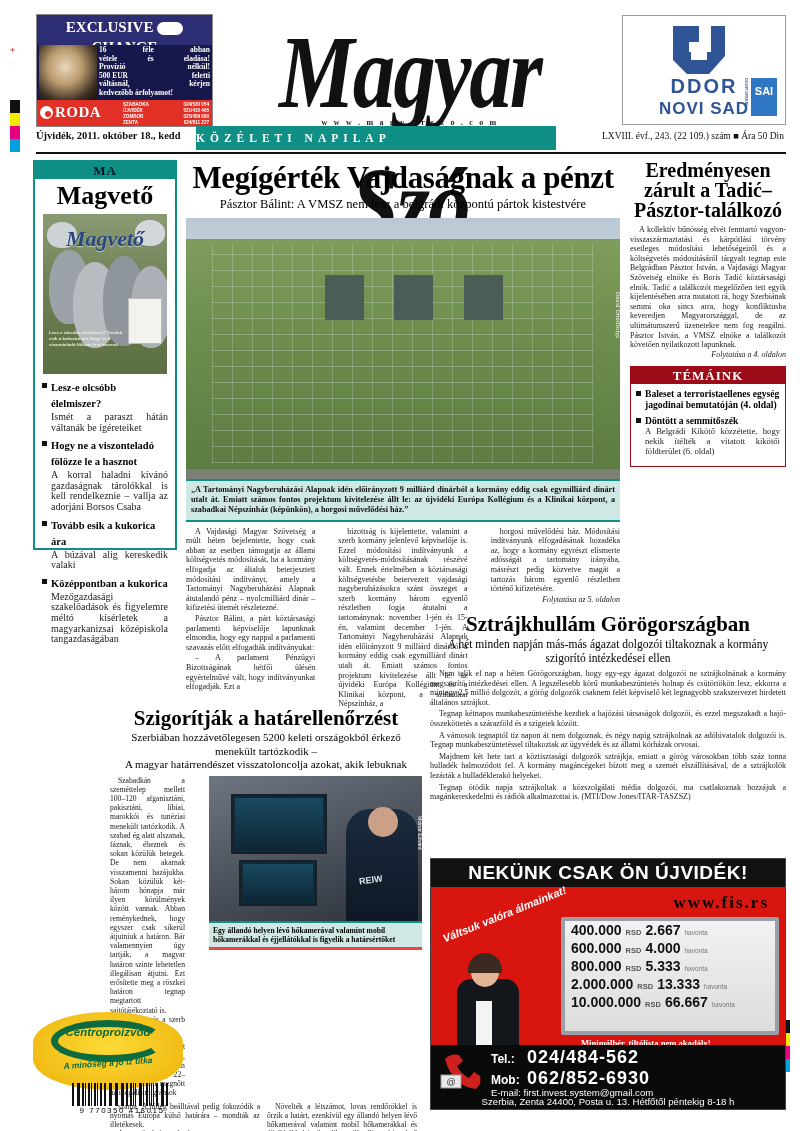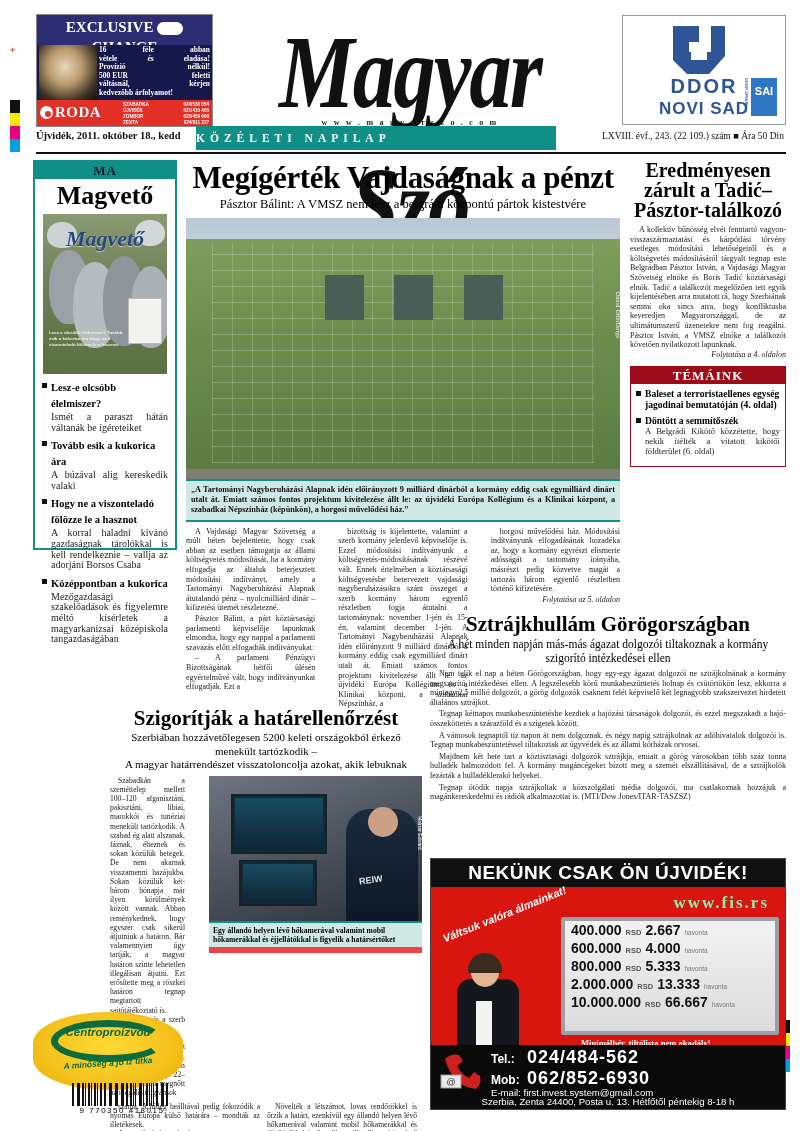--- a/index.html
+++ b/index.html
@@ -175,21 +175,21 @@
   .mon-screen { position:absolute; inset:2px; background:linear-gradient(#1a4a60,#0d2635); }
   .officer { position:absolute; right:4px; bottom:0; width:72px; height:112px;
              background:linear-gradient(#1b2b3f,#0e1724); border-radius:24px 24px 0 0;}
   .off-head { position:absolute; right:24px; bottom:84px; width:30px; height:30px;
               border-radius:50%; background:#caa186; }
   .reiw { position:absolute; right:40px; bottom:36px; color:#dfe3e8; font-size:9px;
           font-weight:bold; font-family:"Liberation Sans",sans-serif; transform:rotate(-8deg);}
   .bd-credit { position:absolute; right:-1px; top:40px; font-size:5.2px; color:#fff;
                writing-mode:vertical-rl; font-family:"Liberation Sans",sans-serif;}
   .bd-caption { width:213px; background:#cfe8e4; border-top:2px solid #0f8f86;
-                border-bottom:6px solid #ef4444; font-size:7.6px; line-height:9.4px;
+                border-bottom:3px solid #ef4444; font-size:7.6px; line-height:9.4px;
                 padding:3px 4px; font-weight:bold; font-family:"Liberation Serif",serif;}
   .bd-bot { display:flex; gap:7px; margin-top:4px; }
   .bd-bcol { width:150px; font-size:7.6px; line-height:9.2px; text-align:justify;
              font-family:"Liberation Serif",serif; color:#1a1a1a;}
   .bd-bcol p { text-indent:8px; }
 
   
   .centro { position:absolute; left:33px; top:1012px; width:150px; height:78px;
             border-radius:50%/40%; background:radial-gradient(ellipse at 50% 45%, #fdd935 0%, #f4c21c 60%, #e8ae00 100%);
             overflow:hidden;}
@@ -207,21 +207,21 @@
                  font-size:8px; letter-spacing:1.5px; font-family:"Liberation Sans",sans-serif;}
 
   
   .fis { position:absolute; left:430px; top:858px; width:356px; height:252px;
          background:#000; border:1px solid #444; overflow:hidden; }
   .fis-top { height:28px; background:#111; position:relative; }
   .fis-top span { display:block; text-align:center; color:#fff; font-weight:bold;
                   font-size:19px; line-height:28px; letter-spacing:.5px;
                   font-family:"Liberation Sans",sans-serif;}
   .fis-mid { position:absolute; left:0; right:0; top:28px; height:160px; background:#d8160f; }
-  .fis-url { position:absolute; right:16px; top:6px; color:#86efac; font-weight:bold;
+  .fis-url { position:absolute; right:16px; top:6px; color:#000000; font-weight:bold;
              font-size:17px; letter-spacing:2px; font-family:"Liberation Serif",serif;}
   .fis-arc { position:absolute; left:6px; top:14px; width:170px; color:#fff; font-weight:bold;
              font-style:italic; font-size:11px; transform:rotate(-22deg);
              font-family:"Liberation Sans",sans-serif;}
   .fis-board { position:absolute; left:130px; top:30px; width:218px; height:118px;
                background:linear-gradient(#f2f2f2,#dcdcdc); border:4px solid #9aa0a6; border-radius:2px;}
   .fis-row { display:flex; align-items:baseline; gap:4px; padding:1px 6px;
              font-family:"Liberation Sans",sans-serif; }
   .fis-amt { font-weight:bold; font-size:14px; color:#111; }
   .fis-rsd { font-size:7.5px; color:#555; font-weight:bold;}
@@ -374,26 +374,26 @@
 Tovább esik a kukorica ára
 Hogy ne a viszonteladó fölözze le a hasznot</div>
       <div class="sb-cover-badge"></div>
     </div>
     <div class="sb-items">
         <div class="sb-item">
           <div class="sb-head">Lesz-e olcsóbb élelmiszer?</div>
           <div class="sb-body">Ismét a paraszt hátán váltanák be ígéreteiket</div>
         </div>
         <div class="sb-item">
+          <div class="sb-head">Hogy ne a viszonteladó fölözze le a hasznot</div>
+          <div class="sb-body">A korral haladni kívánó gazdaságnak tárolókkal is kell rendelkeznie – vallja az adorjáni Borsos Csaba</div>
+        </div>
+        <div class="sb-item">
           <div class="sb-head">Tovább esik a kukorica ára</div>
           <div class="sb-body">A búzával alig kereskedik valaki</div>
-        </div>
-        <div class="sb-item">
-          <div class="sb-head">Hogy ne a viszonteladó fölözze le a hasznot</div>
-          <div class="sb-body">A korral haladni kívánó gazdaságnak tárolókkal is kell rendelkeznie – vallja az adorjáni Borsos Csaba</div>
         </div>
         <div class="sb-item">
           <div class="sb-head">Középpontban a kukorica</div>
           <div class="sb-body">Mezőgazdasági szakelőadások és figyelemre méltó kísérletek a magyarkanizsai középiskola tangazdaságában</div>
         </div>
       </div>
   </div>
 
   <div class="lead">
     <div class="lead-head">Megígérték Vajdaságnak a pénzt</div>

